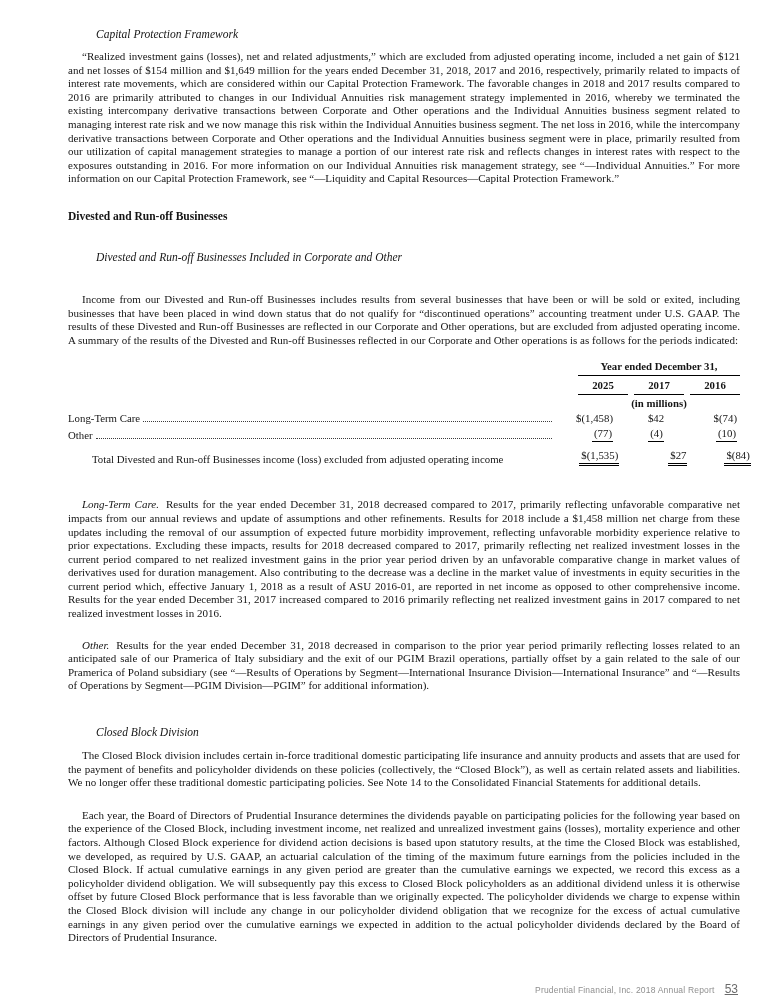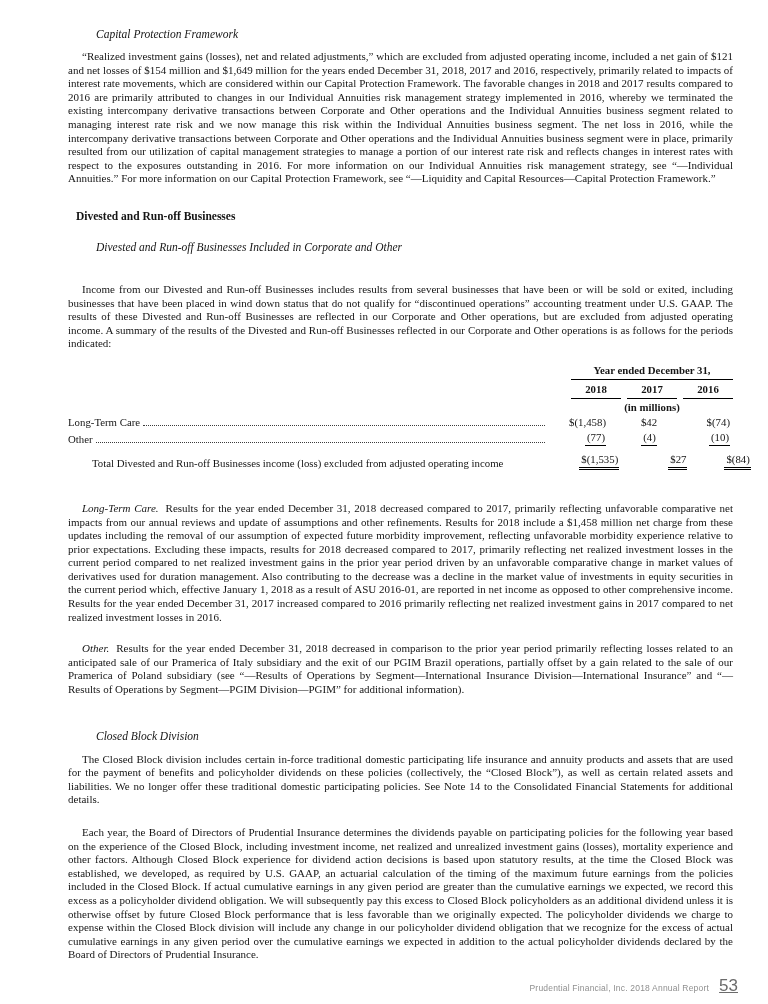--- a/index.html
+++ b/index.html
@@ -2,36 +2,36 @@
 <html><head>
 <meta charset="utf-8">
 <style>
   html, body { margin: 0; padding: 0; background: #ffffff; }
   .page {
     position: relative;
     width: 768px;
     height: 1004px;
     box-sizing: border-box;
     background: #ffffff;
-    padding: 28px 35px 0 68px;
+    padding: 28px 28px 0 68px;
     font-family: "Liberation Serif", serif;
     color: #151515;
     overflow: hidden;
   }
   .h-italic {
     font-style: italic;
     font-size: 11.5px;
     font-weight: normal;
     margin: 0 0 0 28px;
     line-height: 13px;
   }
   .h-bold {
     font-weight: bold;
     font-size: 11.5px;
-    margin: 8px;
+    margin: 0;
     line-height: 13px;
   }
   .para {
     font-size: 11px;
     line-height: 13.6px;
     text-align: justify;
     text-indent: 14px;
     margin: 0;
   }
   .lead-in { font-style: italic; margin-right: 7px; }
@@ -58,60 +58,60 @@
   .t-val.c2 { text-align: center; padding-left: 10px; }
   .t-val.c3 { padding-right: 3px; }
   .row-u .t-val span { border-bottom: 1px solid #000; padding: 0 1px 1px 2px; display: inline-block; }
   .t-total { margin-top: 7px; gap: 31px; }
   .t-total .t-label { padding-left: 24px; }
   .t-total .t-val span { border-bottom: 3px double #000; padding: 0 1px 1px 2px; display: inline-block; }
 
   
   .mt-p1 { margin-top: 9px; }
   .mt-divested { margin-top: 24px; }
-  .mt-sub { margin-top: 18px; }
+  .mt-sub { margin-top: 28px; }
   .mt-intro { margin-top: 29px; }
   .mt-ltc { margin-top: 32px; }
   .mt-other { margin-top: 18px; }
   .mt-cbd { margin-top: 33px; }
   .mt-cbp1 { margin-top: 10px; }
   .mt-cbp2 { margin-top: 19px; }
 
   
   .footer {
     position: absolute;
     right: 30px;
     bottom: 8px;
     display: flex;
     align-items: baseline;
     font-family: "Liberation Sans", sans-serif;
   }
   .footer-label { font-size: 8.5px; color: #8f8f8f; letter-spacing: 0.2px; }
-  .footer-page { font-size: 17px; color: #6b6b6b; margin-left: 10px; text-decoration: underline; }
+  .footer-page { font-size: 12px; color: #6b6b6b; margin-left: 10px; text-decoration: underline; }
 </style>
 </head>
 <body>
 
 <div class="page">
 
   <h3 class="h-italic">Capital Protection Framework</h3>
   <p class="para mt-p1">“Realized investment gains (losses), net and related adjustments,” which are excluded from adjusted operating income, included a net gain of $121 and net losses of $154 million and $1,649 million for the years ended December 31, 2018, 2017 and 2016, respectively, primarily related to impacts of interest rate movements, which are considered within our Capital Protection Framework. The favorable changes in 2018 and 2017 results compared to 2016 are primarily attributed to changes in our Individual Annuities risk management strategy implemented in 2016, whereby we terminated the existing intercompany derivative transactions between Corporate and Other operations and the Individual Annuities business segment related to managing interest rate risk and we now manage this risk within the Individual Annuities business segment. The net loss in 2016, while the intercompany derivative transactions between Corporate and Other operations and the Individual Annuities business segment were in place, primarily resulted from our utilization of capital management strategies to manage a portion of our interest rate risk and reflects changes in interest rates with respect to the exposures outstanding in 2016. For more information on our Individual Annuities risk management strategy, see “—Individual Annuities.” For more information on our Capital Protection Framework, see “—Liquidity and Capital Resources—Capital Protection Framework.”</p>
 
   <h2 class="h-bold mt-divested">Divested and Run-off Businesses</h2>
   <h3 class="h-italic mt-sub">Divested and Run-off Businesses Included in Corporate and Other</h3>
   <p class="para mt-intro">Income from our Divested and Run-off Businesses includes results from several businesses that have been or will be sold or exited, including businesses that have been placed in wind down status that do not qualify for “discontinued operations” accounting treatment under U.S. GAAP. The results of these Divested and Run-off Businesses are reflected in our Corporate and Other operations, but are excluded from adjusted operating income. A summary of the results of the Divested and Run-off Businesses reflected in our Corporate and Other operations is as follows for the periods indicated:</p>
 
   <div class="tbl">
     <div class="t-row">
       <div class="t-fill"></div>
       <div class="t-caption">Year ended December 31,</div>
     </div>
     <div class="t-row">
       <div class="t-fill"></div>
-      <div class="t-col t-year">2018</div>
+      <div class="t-col t-year">2025</div>
       <div class="t-col t-year">2017</div>
       <div class="t-col t-year">2016</div>
     </div>
     <div class="t-row">
       <div class="t-fill"></div>
       <div class="t-unit">(in millions)</div>
     </div>
 
     <div class="t-row t-data">
       <div class="t-label">Long-Term Care</div>

